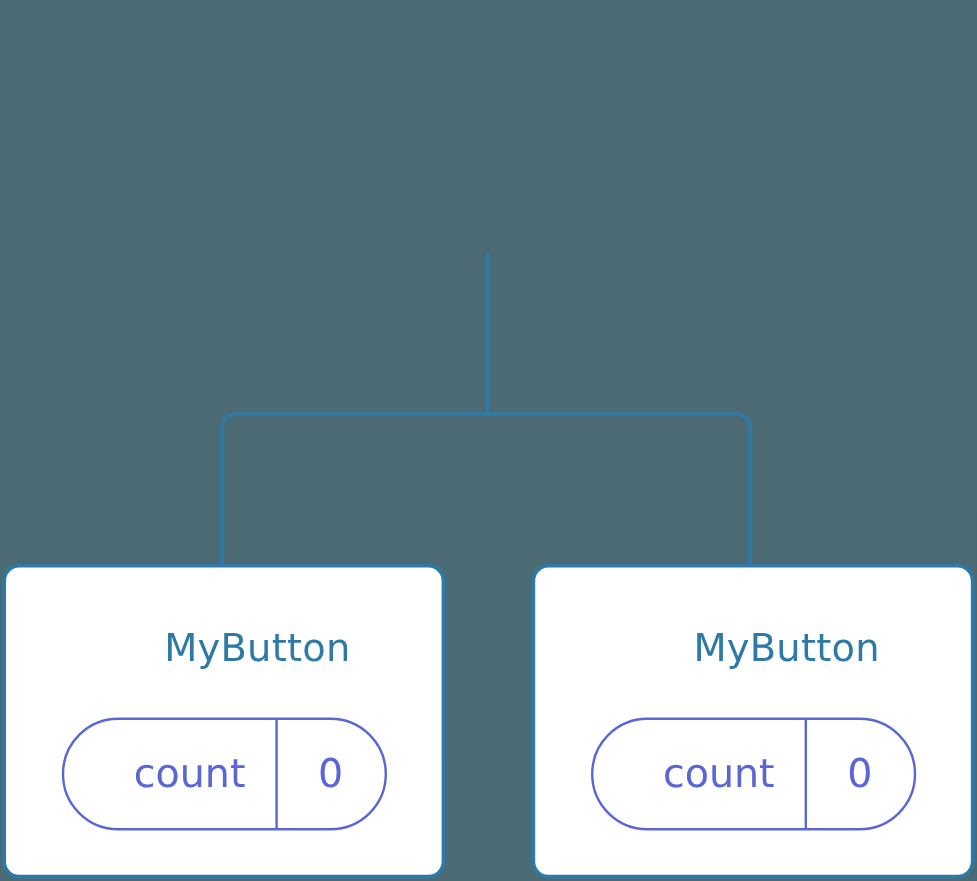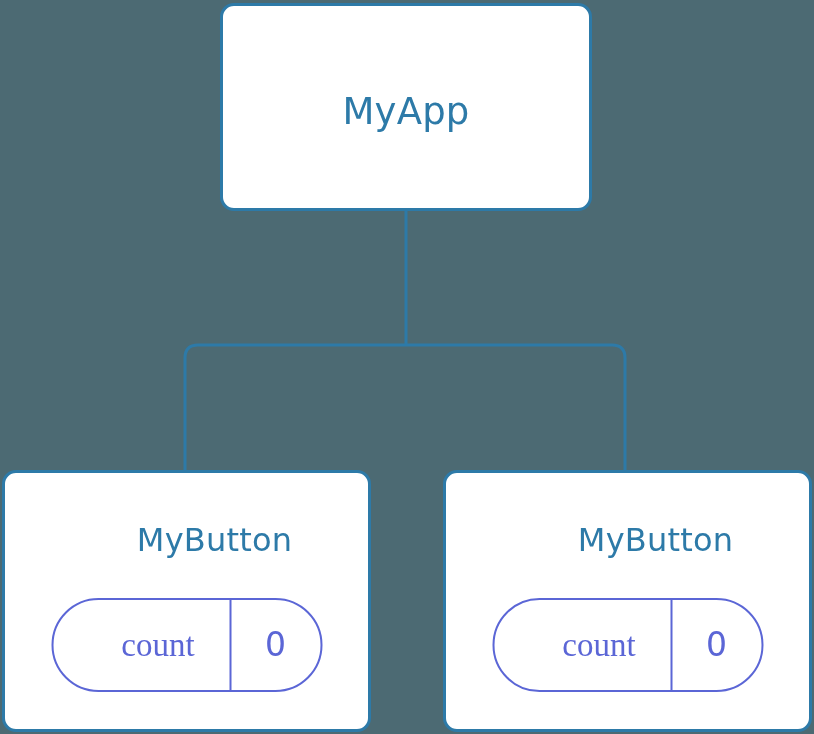--- a/index.html
+++ b/index.html
@@ -96,44 +96,40 @@
     justify-content: center;
     color: #5b66d6;
     font-size: 33px;
     line-height: 38px;
     white-space: nowrap;
     box-sizing: border-box;
   }
   .pill-key {
     width: 176px;
     padding-left: 34px;
-    font-family: Liberation Serif, serif;
   }
   .pill-value {
     width: 91px;
     border-left: 2.5px solid #5b66d6;
   }
 </style>
 </head>
 <body>
 
 <div id="stage">
 
   <svg id="edges" viewBox="0 0 814 734" width="814" height="734" aria-hidden="true">
 
     <path d="M 406 211 L 406 345" fill="none" stroke="#2d7aa8" stroke-width="3"></path>
 
     <path d="M 406 345 L 198 345 Q 185 345 185 358 L 185 470" fill="none" stroke="#2d7aa8" stroke-width="3" stroke-linecap="butt"></path>
 
     <path d="M 406 345 L 612 345 Q 625 345 625 358 L 625 470" fill="none" stroke="#2d7aa8" stroke-width="3" stroke-linecap="butt"></path>
   </svg>
 
-  <div class="node node-root">
-    <div class="node-title">MyApp</div>
-  </div>
 
   <div class="node node-child node-child-left">
     <div class="node-title">MyButton</div>
     <div class="state-pill">
       <div class="pill-key">count</div>
       <div class="pill-value">0</div>
     </div>
   </div>
 
   <div class="node node-child node-child-right">

